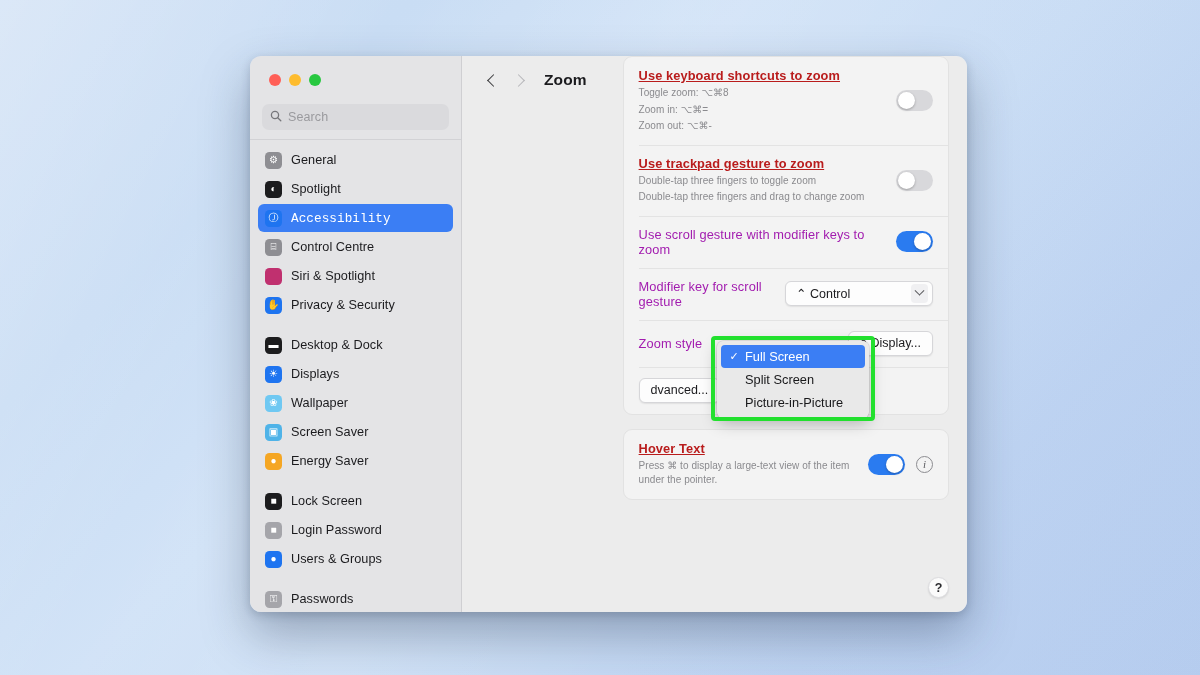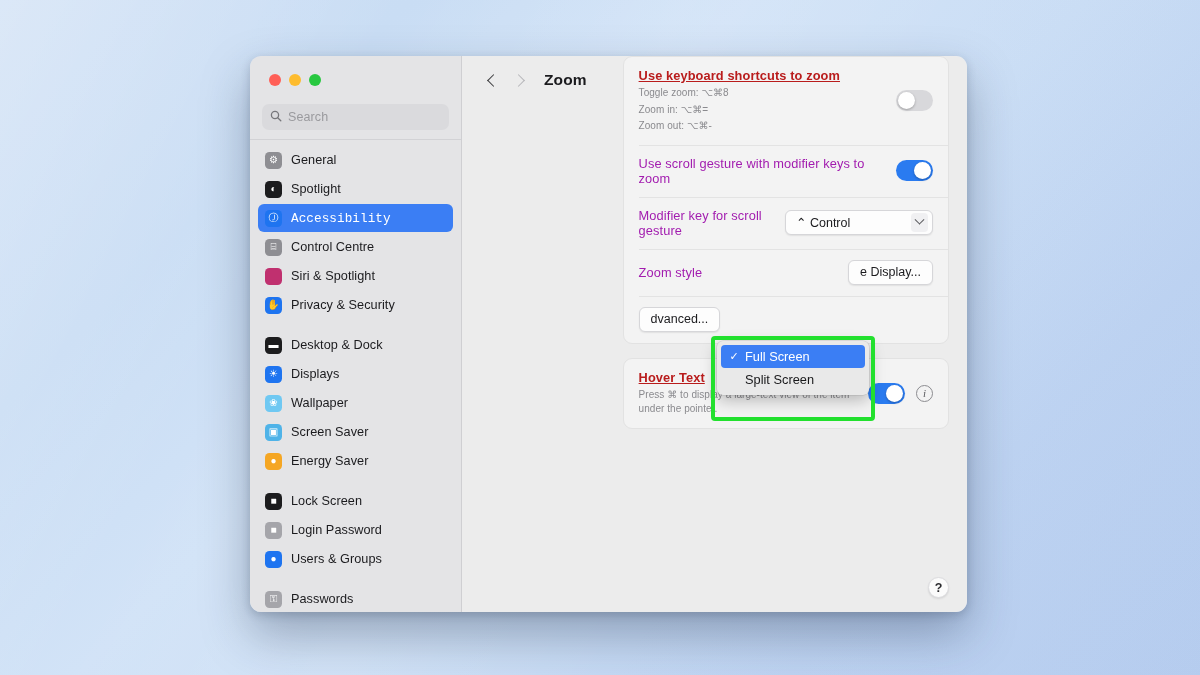--- a/index.html
+++ b/index.html
@@ -299,20 +299,30 @@
             <span class="row-title">Use keyboard shortcuts to zoom</span>
             <span class="sub sub-tight">Toggle zoom: ⌥⌘8</span>
             <span class="sub">Zoom in: ⌥⌘=</span>
             <span class="sub">Zoom out: ⌥⌘-</span>
           </div>
           <div class="toggle">
             <div class="knob"></div>
           </div>
         </div>
 
+        <div class="row">
+          <div class="row-main">
+            <span class="row-title">Use trackpad gesture to zoom</span>
+            <span class="sub sub-tight">Double-tap three fingers to toggle zoom</span>
+            <span class="sub">Double-tap three fingers and drag to change zoom</span>
+          </div>
+          <div class="toggle">
+            <div class="knob"></div>
+          </div>
+        </div>
 
         <div class="row">
           <span class="row-label">Use scroll gesture with modifier keys to zoom</span>
           <div class="toggle on">
             <div class="knob"></div>
           </div>
         </div>
 
         <div class="row">
           <span class="row-label">Modifier key for scroll gesture</span>
@@ -356,14 +366,18 @@
 
 <div class="menu" id="menu">
     <div class="menu-item sel">
       <span class="tick">✓</span>
       <span>Full Screen</span>
     </div>
     <div class="menu-item">
       <span class="tick">✓</span>
       <span>Split Screen</span>
     </div>
+    <div class="menu-item">
+      <span class="tick">✓</span>
+      <span>Picture-in-Picture</span>
+    </div>
   </div>
 <div class="annot"></div>
 
 </body></html>

